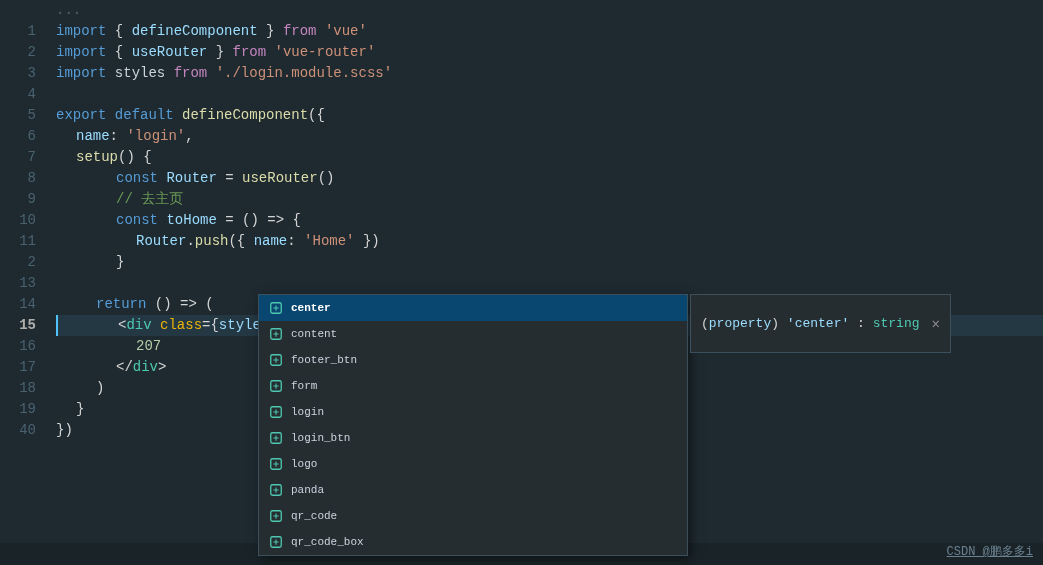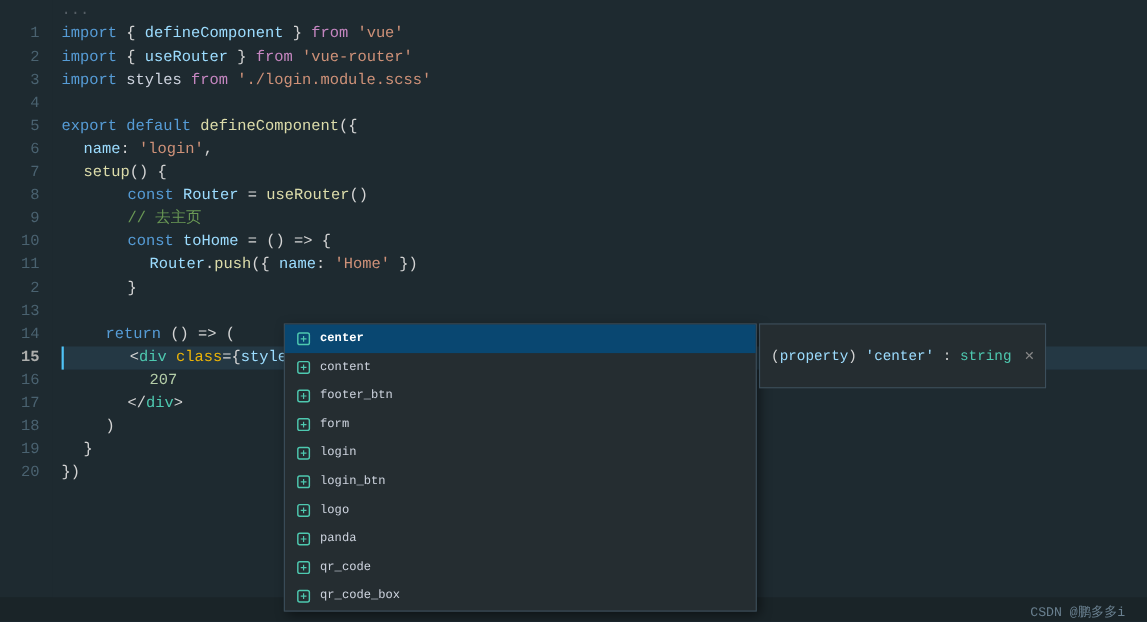--- a/index.html
+++ b/index.html
@@ -161,25 +161,26 @@
 
     .info-tooltip .type-text {
       color: #4ec9b0;
     }
 
     
     .status-bar {
       height: 22px;
       background-color: #1a2428;
       display: flex;
-      align-items: flex-end;
+      align-items: flex-start;
       justify-content: flex-end;
-      padding-right: 20px;
+      padding-right: 10px;
       color: #6a8090;
       font-size: 12px;
+      text-decoration: underline;
     }
 
     .cursor-blink {
       display: inline-block;
       width: 2px;
       height: 14px;
       background-color: #aeafad;
       vertical-align: middle;
       animation: blink 1s step-end infinite;
     }
@@ -213,21 +214,21 @@
       <span class="ln">10</span>
       <span class="ln">11</span>
       <span class="ln">2</span>
       <span class="ln">13</span>
       <span class="ln">14</span>
       <span class="ln" style="color:#aeafad;font-weight:bold;">15</span>
       <span class="ln">16</span>
       <span class="ln">17</span>
       <span class="ln">18</span>
       <span class="ln">19</span>
-      <span class="ln">20</span>
+      <span class="ln">40</span>
     </div>
 
     <div class="code-content">
 
       <div class="code-line">
         <span class="ellipsis-line">...</span>
       </div>
 
       <div class="code-line">
         <span class="kw">import</span>

